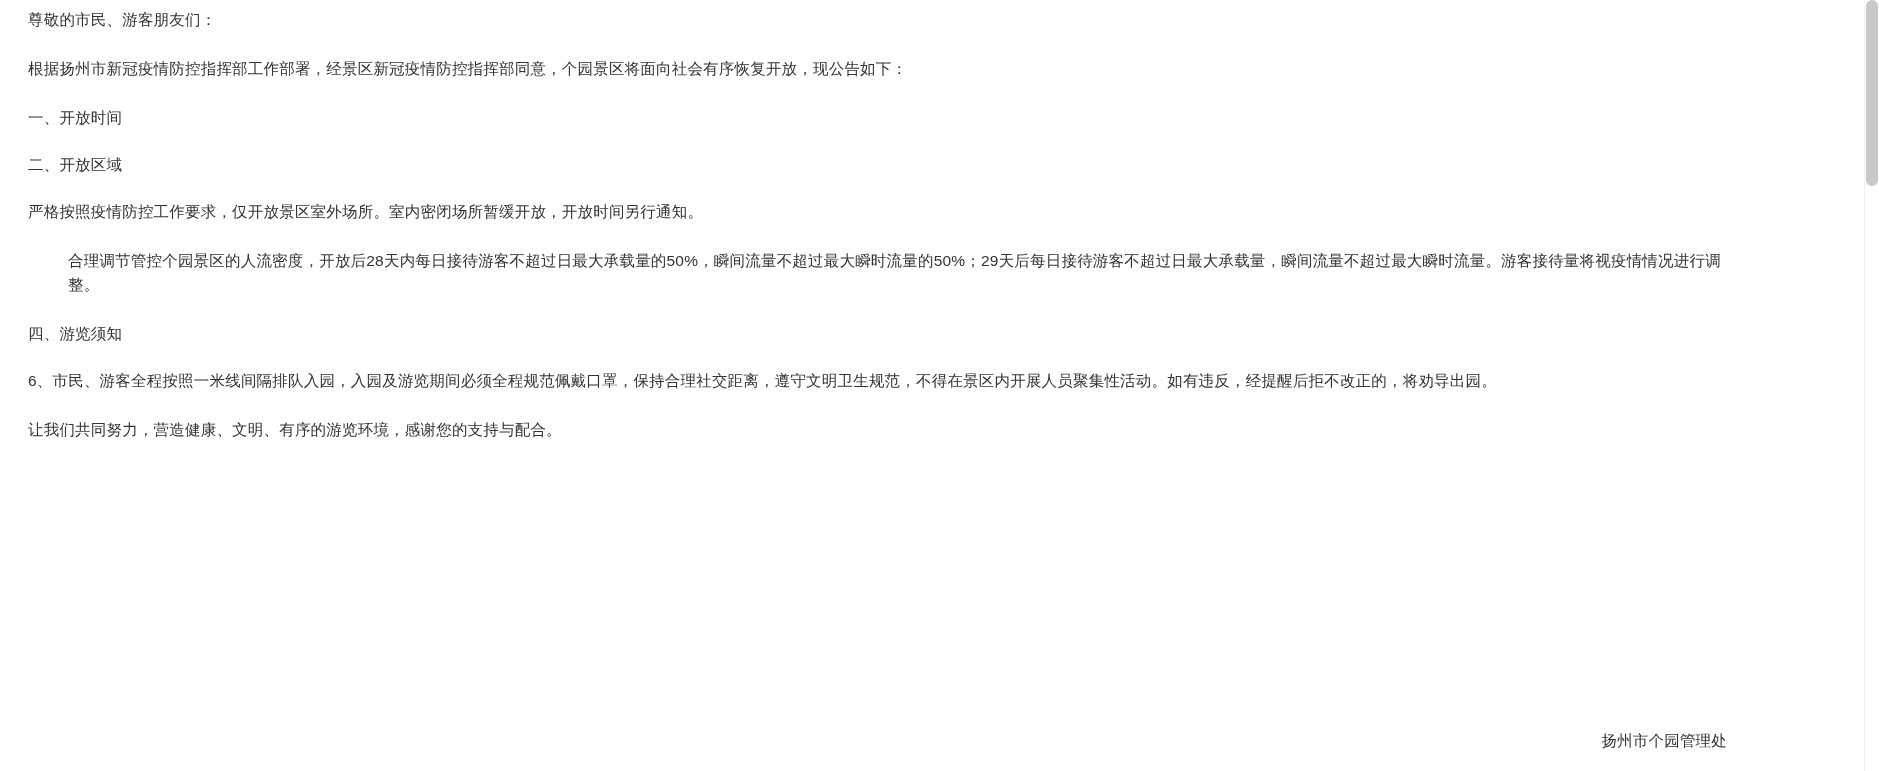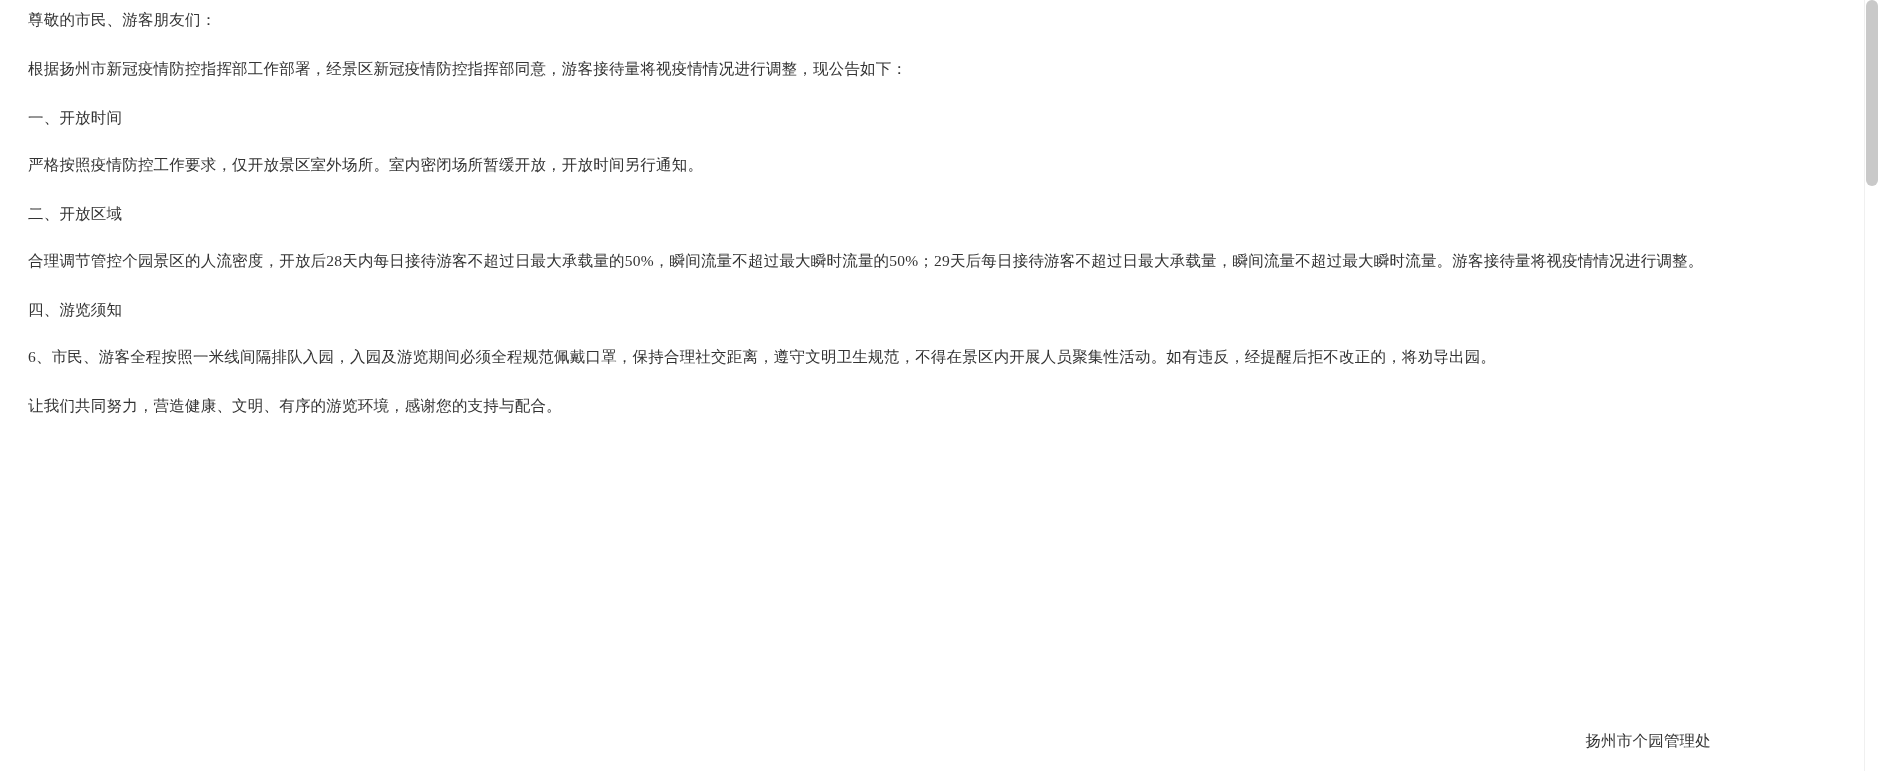--- a/index.html
+++ b/index.html
@@ -14,40 +14,40 @@
     color: #333333;
     position: relative;
     overflow: hidden;
   }
   .page {
     box-sizing: border-box;
     width: 1757px;
     height: 771px;
     padding: 8px 30px 0 28px;
     position: relative;
-    font-family: Liberation Serif, serif;
   }
   .para {
     font-size: 15.5px;
     line-height: 1.55;
     color: #333333;
     margin: 0 0 25px 0;
     letter-spacing: 0.2px;
     white-space: pre-wrap;
   }
   .para.heading {
     margin-bottom: 23px;
     margin-top: 7px;
   }
   .para.wide {
     margin-bottom: 25px;
+    margin-left: 40px;
   }
   .signature {
     position: absolute;
-    right: 46px;
+    right: 30px;
     bottom: 18px;
     font-size: 15.5px;
     line-height: 1.55;
     color: #333333;
     letter-spacing: 0.2px;
   }
   .scrollbar-track {
     position: absolute;
     top: 0;
     right: 0;
@@ -66,26 +66,26 @@
     border-radius: 6px;
   }
 </style>
 </head>
 <body>
 
 <div class="page">
 
   <p class="para">尊敬的市民、游客朋友们：</p>
 
-  <p class="para">根据扬州市新冠疫情防控指挥部工作部署，经景区新冠疫情防控指挥部同意，游客接待量将视疫情情况进行调整，现公告如下：</p>
+  <p class="para">根据扬州市新冠疫情防控指挥部工作部署，经景区新冠疫情防控指挥部同意，个园景区将面向社会有序恢复开放，现公告如下：</p>
 
   <p class="para heading">一、开放时间</p>
 
+  <p class="para heading">二、开放区域</p>
   <p class="para">严格按照疫情防控工作要求，仅开放景区室外场所。室内密闭场所暂缓开放，开放时间另行通知。</p>
-  <p class="para heading">二、开放区域</p>
 
   <p class="para wide">合理调节管控个园景区的人流密度，开放后28天内每日接待游客不超过日最大承载量的50%，瞬间流量不超过最大瞬时流量的50%；29天后每日接待游客不超过日最大承载量，瞬间流量不超过最大瞬时流量。游客接待量将视疫情情况进行调整。</p>
 
   <p class="para heading">四、游览须知</p>
 
   <p class="para">6、市民、游客全程按照一米线间隔排队入园，入园及游览期间必须全程规范佩戴口罩，保持合理社交距离，遵守文明卫生规范，不得在景区内开展人员聚集性活动。如有违反，经提醒后拒不改正的，将劝导出园。</p>
 
   <p class="para">让我们共同努力，营造健康、文明、有序的游览环境，感谢您的支持与配合。</p>
 
   <div class="signature">扬州市个园管理处</div>

